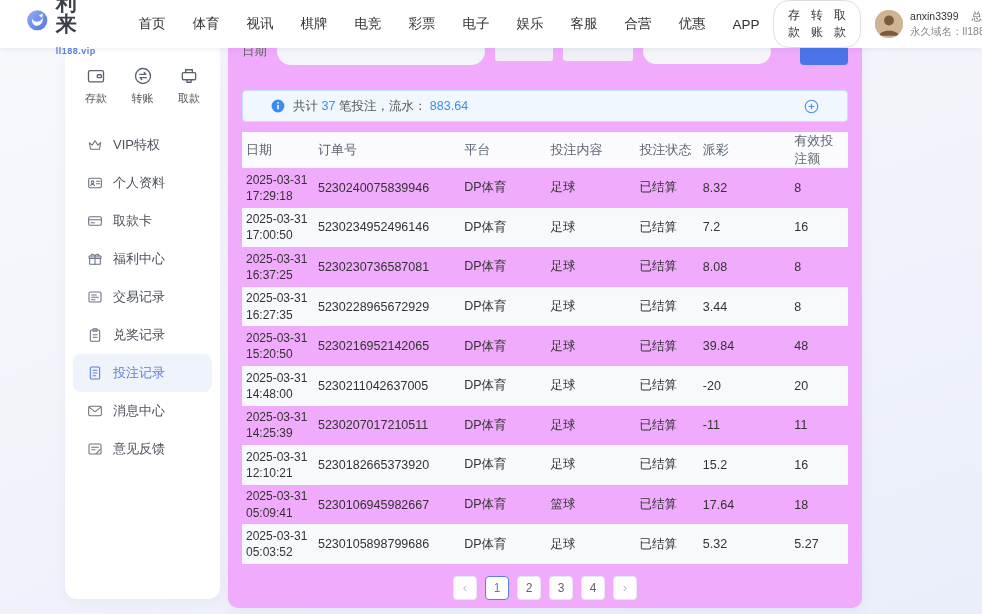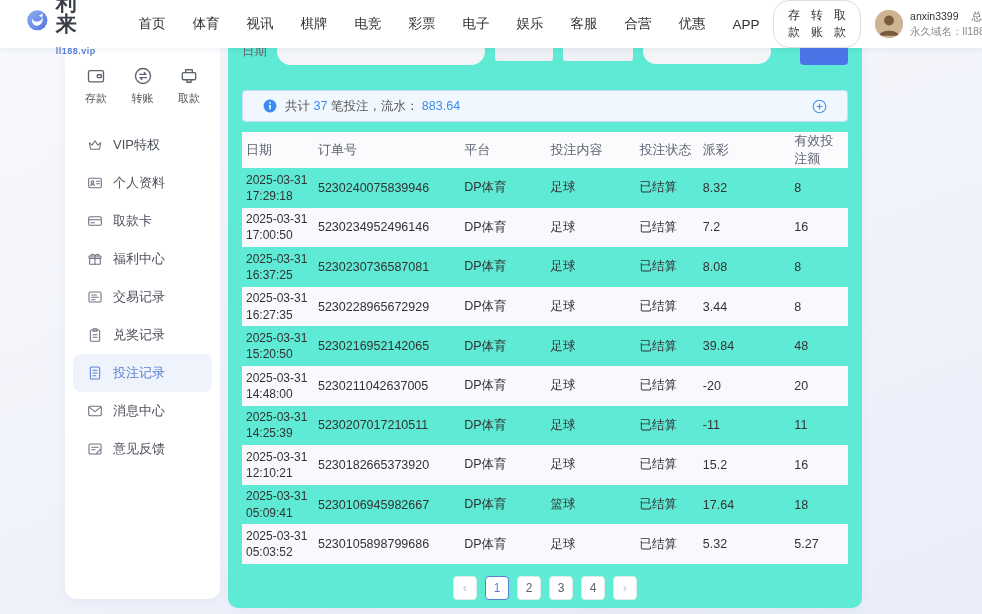--- a/index.html
+++ b/index.html
@@ -48,33 +48,33 @@
   .side-menu{ margin-top:8px; }
   .menu-item{ display:flex; align-items:center; gap:10px; height:38px; margin:0 8px;
     padding:0 14px; border-radius:8px; font-size:13px; color:#4a4f59; cursor:pointer; }
   .menu-item svg{ width:16px; height:16px; color:#6b7280; }
   .menu-item.active{ background:#eef3fc; color:#5b7fd9; }
   .menu-item.active svg{ color:#5b7fd9; }
 
   
   .main-panel{
     position:absolute; left:228px; top:28px; width:634px; height:580px;
-    background:#5eead4; border-radius:10px; box-shadow:0 4px 14px rgba(100,110,150,.06);
+    background:#f0abfc; border-radius:10px; box-shadow:0 4px 14px rgba(100,110,150,.06);
     padding:8px 14px 12px; z-index:4;
   }
   .filter-row{ display:flex; align-items:center; gap:10px; height:30px; margin-top:0; }
   .filter-label{ font-size:12.5px; color:#666; }
   .filter-input{ width:208px; height:28px; background:#f4f5f8; border:none; border-radius:14px; outline:none; padding:0 12px; font-size:12px; color:#333; }
   .ghost-ctl{ height:20px; border-radius:3px; background:#eef0f5; }
   .ghost-a{ width:58px; } .ghost-b{ width:70px; }
   .ghost-select{ width:128px; height:26px; border-radius:13px; background:#f4f5f8; }
   .search-button{ margin-left:auto; width:48px; height:28px; background:#4b74e9; border:none; border-radius:4px; cursor:pointer; }
 
   .summary-bar{ margin-top:24px; height:32px; display:flex; align-items:center; gap:8px;
-    background:#f0f7ff; border:1px solid #c8defc; border-radius:4px; padding:0 20px;
+    background:#f0f7ff; border:1px solid #c8defc; border-radius:4px; padding:0 28px;
     font-size:12.5px; color:#555; }
   .summary-bar .num{ color:#3f8cea; }
   .info-icon{ width:14px; height:14px; flex:0 0 auto; }
   .plus-icon{ margin-left:auto; width:15px; height:15px; cursor:pointer; }
 
   .bet-table{ margin-top:10px; }
   .t-row{ display:flex; align-items:center; }
   .t-head{ height:36px; background:#fbfbfd; font-size:13px; color:#5d6573; }
   .t-cell{ padding:0 4px; overflow:hidden; }
   .c-date{ width:12.5%; } .c-order{ width:25.5%; } .c-platform{ width:15%; }

